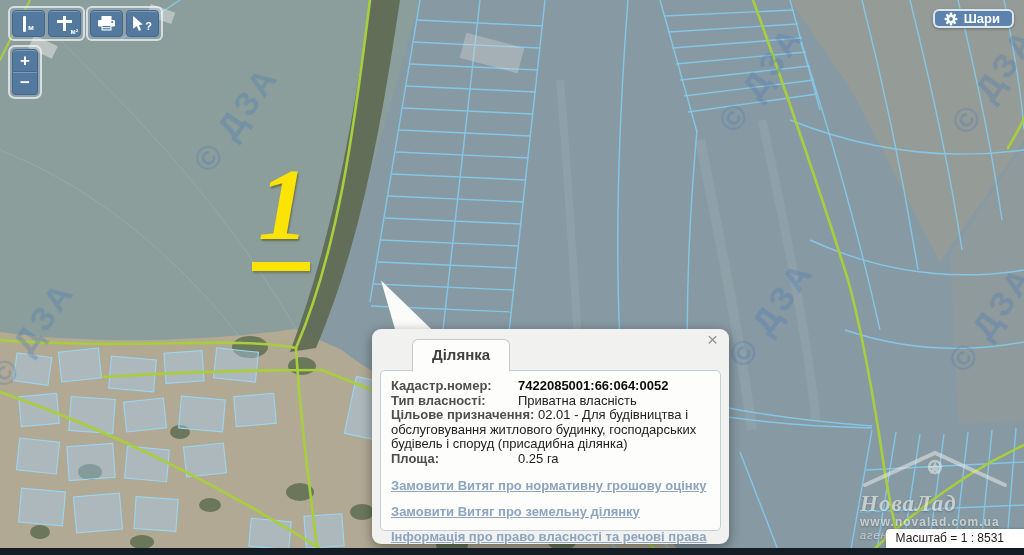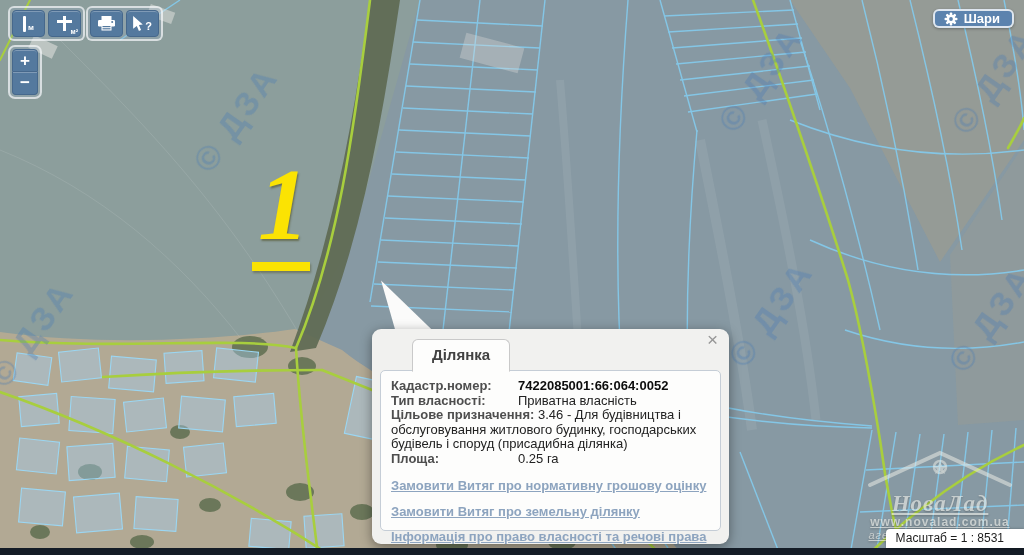--- a/index.html
+++ b/index.html
@@ -54,22 +54,22 @@
     border:1px solid #c5cdd6;border-radius:5px;padding:8px 10px;font-size:13px;color:#222;line-height:14.5px;}
   .frow .flabel{display:inline-block;min-width:127px;font-weight:bold;color:#4e4e4e;}
   .fval-strong{font-weight:bold;color:#0d0d0d;}
   .plink{display:block;margin-top:11px;color:#8da4bf;font-weight:bold;text-decoration:underline;cursor:pointer;}
   .plink:first-of-type{margin-top:13px;}
 
   
   .scalebox{position:absolute;right:0;bottom:7px;background:#fff;color:#1c1c1c;font-size:12px;
     padding:2px 20px 3px 10px;border-radius:4px 0 0 0;z-index:8;box-shadow:0 0 3px rgba(0,0,0,.3);}
   .bottom-strip{position:absolute;left:0;bottom:0;width:100%;height:7px;background:#141c26;z-index:7;}
-  .novalad{position:absolute;right:4px;bottom:14px;width:160px;text-align:center;z-index:6;opacity:.62;
-    color:#efefe9;text-shadow:0 1px 2px rgba(40,40,40,.55);pointer-events:none;text-decoration:underline;}
+  .novalad{position:absolute;right:4px;bottom:14px;width:160px;text-align:left;z-index:6;opacity:.62;
+    color:#efefe9;text-shadow:0 1px 2px rgba(40,40,40,.55);pointer-events:none;}
   .novalad .brand{font-family:"Liberation Serif",serif;font-style:italic;font-weight:bold;font-size:23px;line-height:22px;letter-spacing:1px;}
   .novalad .url{font-size:12px;font-weight:bold;letter-spacing:1px;}
   .novalad .tagline{font-size:11px;font-style:italic;letter-spacing:1px;}
 </style>
 </head>
 <body>
 
 <div class="stage">
 
   <svg class="map-svg" width="1024" height="555" viewBox="0 0 1024 555">
@@ -280,21 +280,21 @@
     <span class="popup-close">×</span>
     <div class="popup-tab">Ділянка</div>
     <div class="popup-panel">
       <div class="frow">
         <span class="flabel">Кадастр.номер:</span><span class="fval-strong">7422085001:66:064:0052</span>
       </div>
       <div class="frow">
         <span class="flabel">Тип власності:</span><span>Приватна власність</span>
       </div>
       <div class="frow">
-        <span class="flabel">Цільове призначення:</span> <span>3.46 - Для будівництва і обслуговування житлового будинку, господарських будівель і споруд (присадибна ділянка)</span>
+        <span class="flabel">Цільове призначення:</span> <span>02.01 - Для будівництва і обслуговування житлового будинку, господарських будівель і споруд (присадибна ділянка)</span>
       </div>
       <div class="frow">
         <span class="flabel">Площа:</span><span>0.25 га</span>
       </div>
       <a class="plink">Замовити Витяг про нормативну грошову оцінку</a>
       <a class="plink">Замовити Витяг про земельну ділянку</a>
       <a class="plink">Інформація про право власності та речові права</a>
     </div>
   </div>
 

